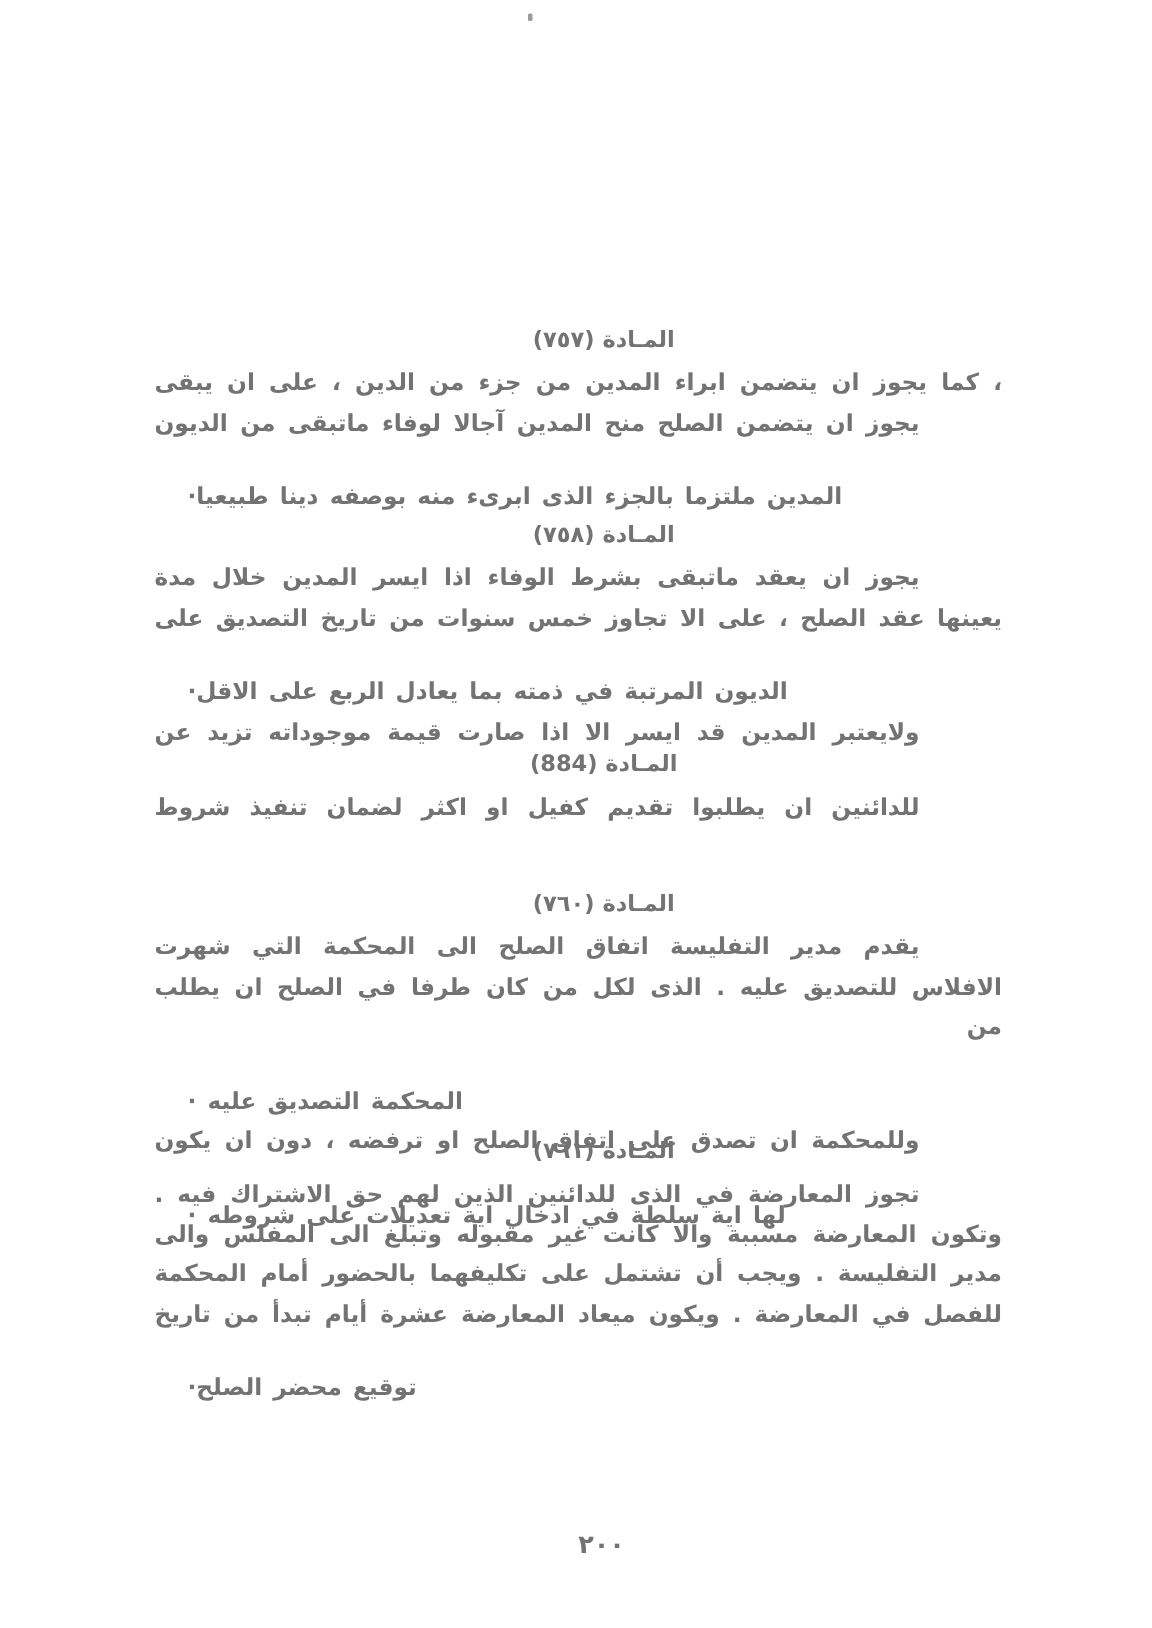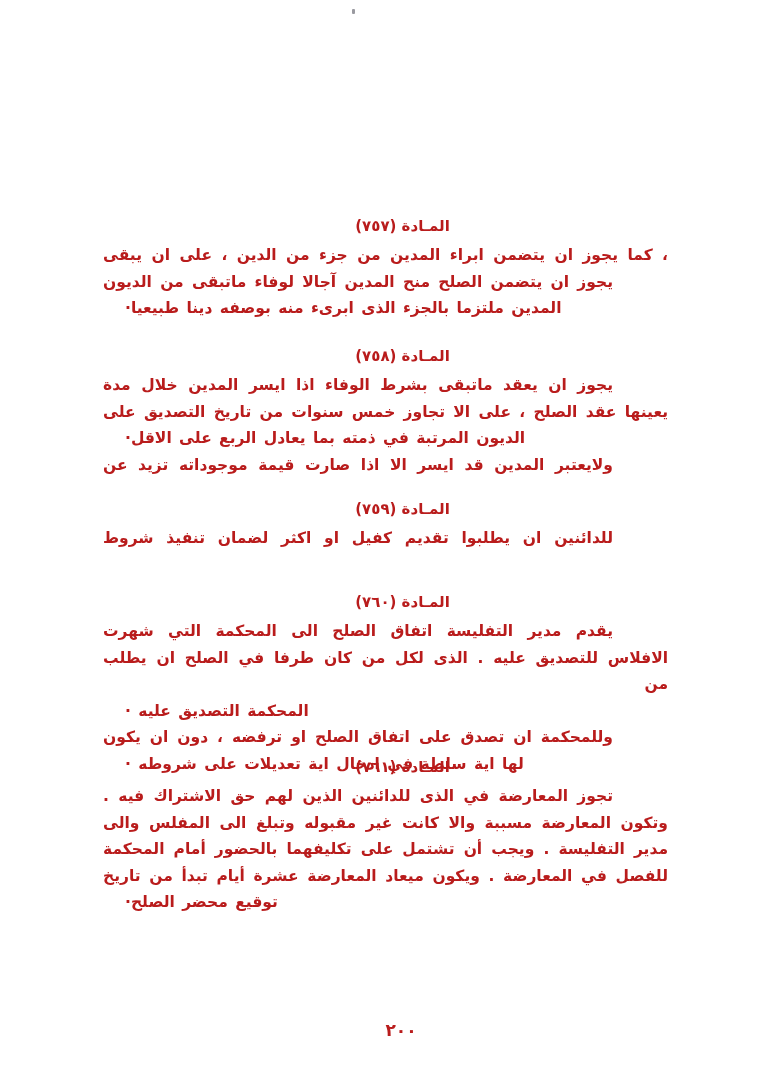--- a/index.html
+++ b/index.html
@@ -7,21 +7,21 @@
     padding: 0;
     background: #ffffff;
   }
   .page {
     position: relative;
     width: 768px;
     height: 1085px;
     background: #ffffff;
     overflow: hidden;
     font-family: "DejaVu Sans", sans-serif;
-    color: #b91c1c;
+    color: #737373;
   }
   .speck {
     position: absolute;
     left: 352px;
     top: 9px;
     width: 3px;
     height: 5px;
     background: #9a9aa0;
     border-radius: 1px;
   }
@@ -59,20 +59,21 @@
     text-align-last: justify;
     padding-right: 55px;
   }
   .line.full {
     text-align: justify;
     text-align-last: justify;
   }
   .line.last {
     text-align: left;
     padding-left: 22px;
+    margin-top: 23px;
   }
   .page-number {
     position: absolute;
     left: 0;
     top: 1020px;
     width: 768px;
     text-align: center;
     direction: rtl;
     font-size: 17px;
     font-weight: bold;
@@ -96,21 +97,21 @@
 
   <section class="article a758">
     <div class="heading">المـادة (٧٥٨)</div>
     <div class="line first">يجوز ان يعقد ماتبقى بشرط الوفاء اذا ايسر المدين خلال مدة</div>
     <div class="line full">يعينها عقد الصلح ، على الا تجاوز خمس سنوات من تاريخ التصديق على</div>
     <div class="line last">الديون المرتبة في ذمته بما يعادل الربع على الاقل·</div>
     <div class="line first">ولايعتبر المدين قد ايسر الا اذا صارت قيمة موجوداته تزيد عن</div>
   </section>
 
   <section class="article a759">
-    <div class="heading">المـادة (٧٥٩)</div>
+    <div class="heading">المـادة (884)</div>
     <div class="line first">للدائنين ان يطلبوا تقديم كفيل او اكثر لضمان تنفيذ شروط</div>
   </section>
 
   <section class="article a760">
     <div class="heading">المـادة (٧٦٠)</div>
     <div class="line first">يقدم مدير التفليسة اتفاق الصلح الى المحكمة التي شهرت</div>
     <div class="line full">الافلاس للتصديق عليه . الذى لكل من كان طرفا في الصلح ان يطلب من</div>
     <div class="line last">المحكمة التصديق عليه ·</div>
     <div class="line first">وللمحكمة ان تصدق على اتفاق الصلح او ترفضه ، دون ان يكون</div>
     <div class="line last">لها اية سلطة في ادخال اية تعديلات على شروطه ·</div>

